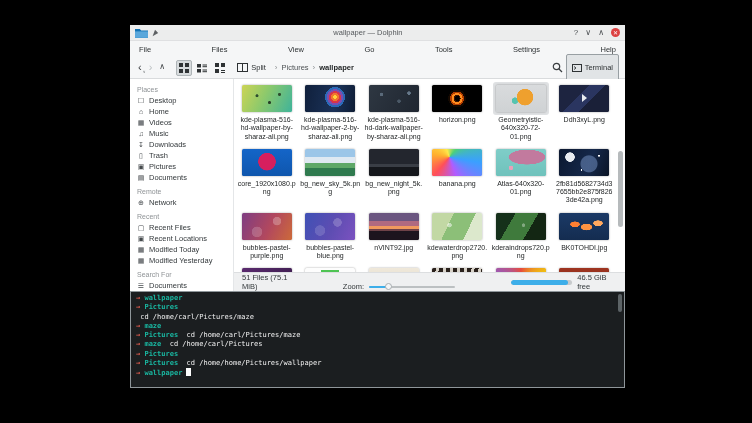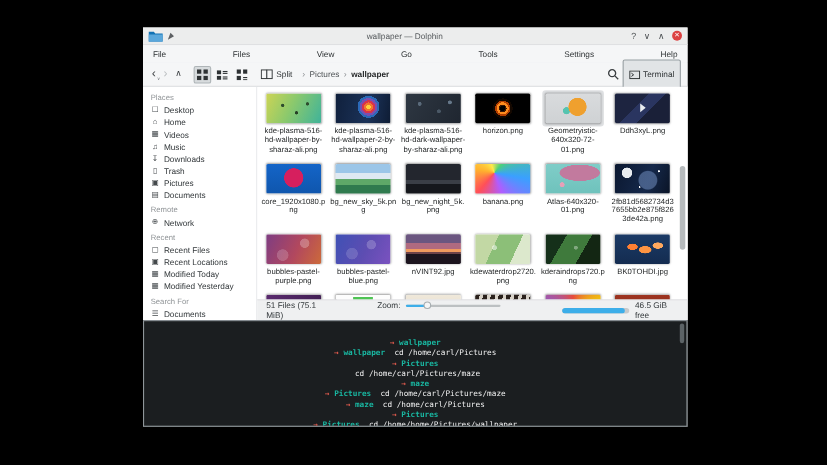--- a/index.html
+++ b/index.html
@@ -80,33 +80,33 @@
   .p1{background:linear-gradient(#4fc454,#4fc454) center/18px 24px no-repeat,#fdfdfd;}
   .p2{background:radial-gradient(circle at 30% 50%,#b08a5e 0 2px,transparent 2.5px),radial-gradient(circle at 70% 40%,#8a6a48 0 2px,transparent 2.5px),linear-gradient(#efe8da,#e2d8c6);}
   .p3{background:repeating-linear-gradient(100deg,#2a211c 0 4px,#d8d2c8 4px 7px);}
   .p4{background:conic-gradient(#e74c3c,#f1c40f,#2ecc71,#3498db,#9b59b6,#e74c3c);}
   .p5{background:radial-gradient(circle at 30% 40%,#7aa32e 0 1.5px,transparent 2px),radial-gradient(circle at 60% 65%,#86b03a 0 1.5px,transparent 2px),radial-gradient(circle at 80% 30%,#7aa32e 0 1.5px,transparent 2px),linear-gradient(#9e3420,#7e2a18);}
 
   .vscroll{position:absolute;right:2px;top:2px;bottom:2px;width:5px;}
   .vthumb{position:absolute;top:37%;height:40%;width:5px;background:#b6babc;border-radius:2.5px;}
 
   
-  .statusbar{height:19px;display:flex;align-items:flex-start;padding:0 8px;background:#eff0f1;border-top:1px solid #dcdee0;font-size:7.5px;color:#33383b;gap:44px;}
+  .statusbar{height:19px;display:flex;align-items:flex-end;padding:0 8px;background:#eff0f1;border-top:1px solid #dcdee0;font-size:7.5px;color:#33383b;gap:44px;}
   .zoomgrp{margin-left:auto;display:flex;align-items:center;gap:5px;}
   .slider{position:relative;width:86px;height:9px;}
   .slider .track{position:absolute;top:3.5px;left:0;right:0;height:2.5px;background:#bcc0c2;border-radius:1.5px;}
   .slider .fill{position:absolute;top:3.5px;left:0;width:22%;height:2.5px;border-radius:1.5px;}
   .slider .handle{position:absolute;top:1px;left:19%;width:7px;height:7px;border-radius:50%;background:#f4f5f6;border:1px solid #a7adb0;}
   .capgrp{display:flex;align-items:center;gap:5px;margin-left:12px;}
   .capbar{position:relative;width:68px;height:5px;background:#c7cacc;border-radius:2.5px;overflow:hidden;}
   .capfill{position:absolute;left:0;top:0;bottom:0;width:93%;border-radius:2.5px;}
 
   
   .terminal{height:97px;background:#1b1e20;border:1px solid #8f969a;position:relative;
-    font-family:"DejaVu Sans Mono",monospace;font-size:7px;line-height:9.3px;color:#fcfcfc;padding:16px 5px;overflow:hidden;text-align:center;}
+    font-family:"DejaVu Sans Mono",monospace;font-size:7px;line-height:9.3px;color:#fcfcfc;padding:2px 5px;overflow:hidden;}
   .tline{white-space:pre;}
   .tp1{color:#e25b4e;font-weight:bold;}
   .tp2{color:#19b8a2;font-weight:bold;}
   .tp3{color:#f2f2f2;}
   .cursor{display:inline-block;width:4.5px;height:8px;background:#fcfcfc;vertical-align:-1.5px;margin-left:4px;}
   .tscroll{position:absolute;right:2px;top:2px;width:4px;height:18px;background:#5c6366;border-radius:2px;}
 
   svg{display:block;}
 </style>
 </head>
@@ -429,21 +429,20 @@
                 <span class="capfill" id="capfill" style="background: rgb(61, 174, 233);"></span>
               </span>
             <span>46.5 GiB free</span>
           </span>
         </div>
       </div>
     </div>
 
     <div class="terminal">
       <div class="tline"><span class="tp1">→ </span><span class="tp2">wallpaper</span><span class="tp3"></span></div>
-      <div class="tline"><span class="tp1">→ </span><span class="tp2">wallpaper</span><span class="tp3">  cd /home/carl/Pictures</span></div>
       <div class="tline"><span class="tp1">→ </span><span class="tp2">Pictures</span><span class="tp3"></span></div>
       <div class="tline"><span class="tp1"></span><span class="tp2"></span><span class="tp3"> cd /home/carl/Pictures/maze</span></div>
       <div class="tline"><span class="tp1">→ </span><span class="tp2">maze</span><span class="tp3"></span></div>
       <div class="tline"><span class="tp1">→ </span><span class="tp2">Pictures</span><span class="tp3">  cd /home/carl/Pictures/maze</span></div>
       <div class="tline"><span class="tp1">→ </span><span class="tp2">maze</span><span class="tp3">  cd /home/carl/Pictures</span></div>
       <div class="tline"><span class="tp1">→ </span><span class="tp2">Pictures</span><span class="tp3"></span></div>
       <div class="tline"><span class="tp1">→ </span><span class="tp2">Pictures</span><span class="tp3">  cd /home/home/Pictures/wallpaper</span></div>
       <div class="tline"><span class="tp1">→ </span><span class="tp2">wallpaper</span><span class="tp3"></span><span class="cursor"></span></div>
       <div class="tscroll"></div>
     </div>

